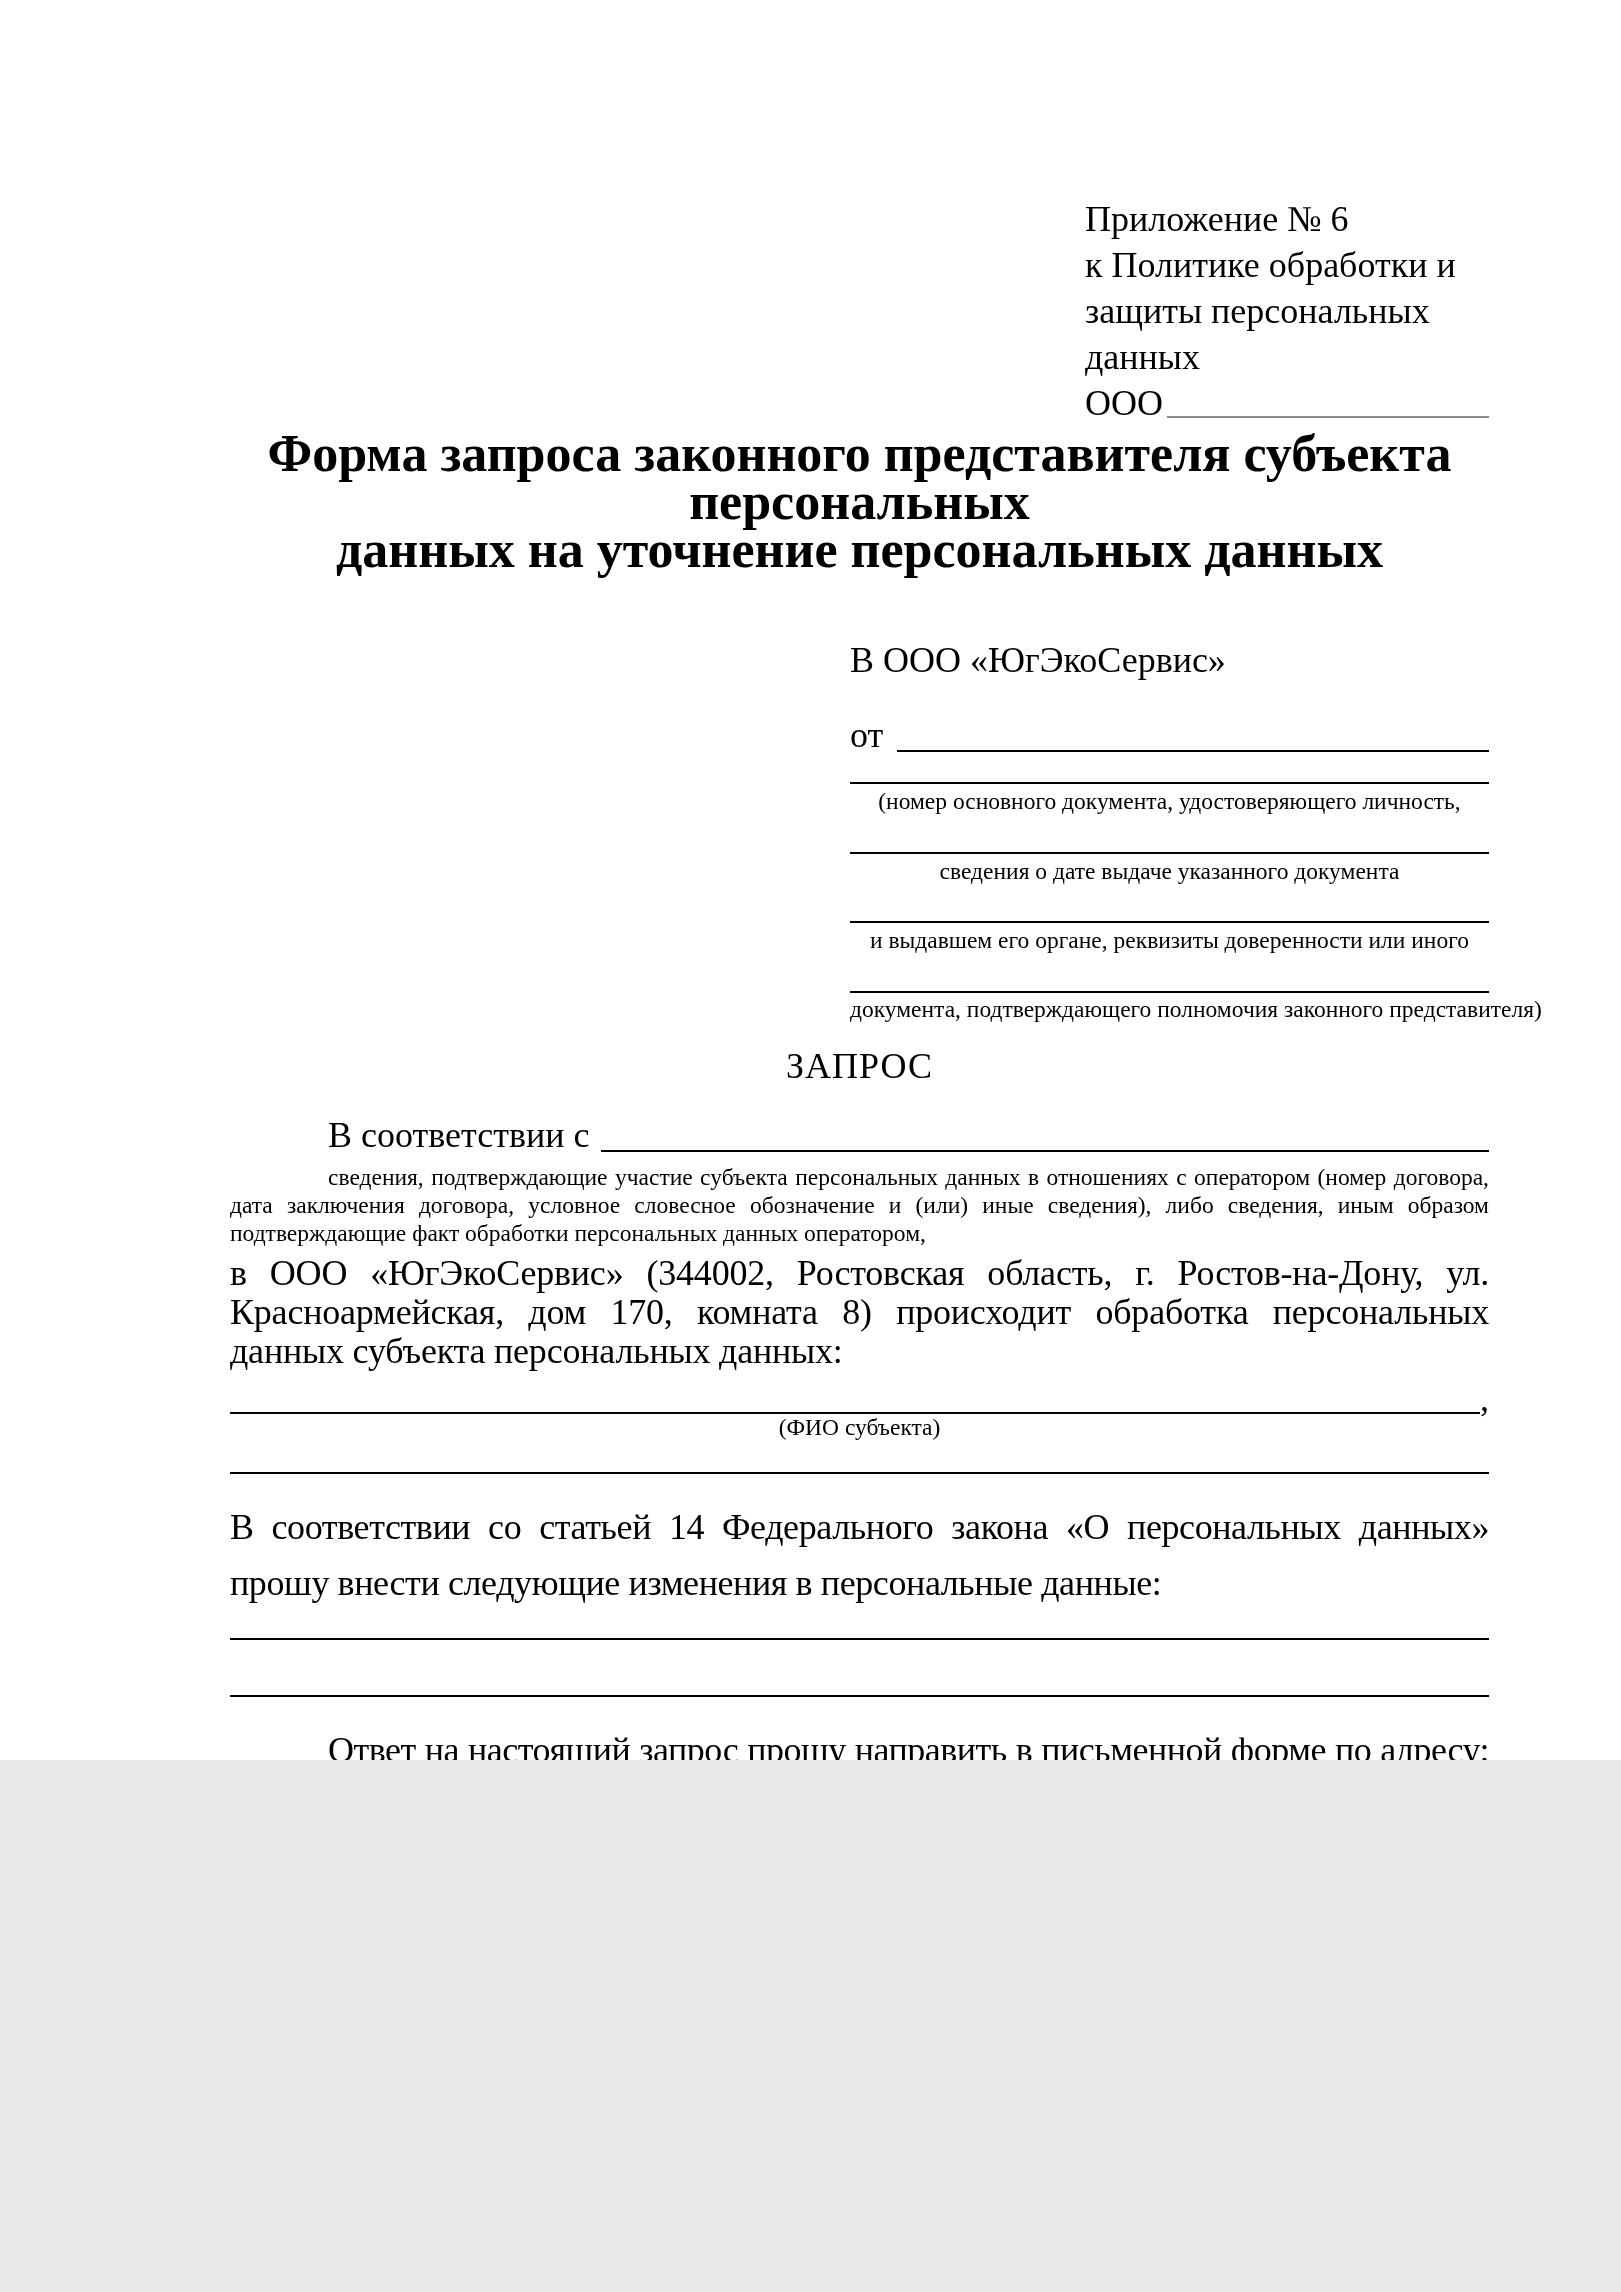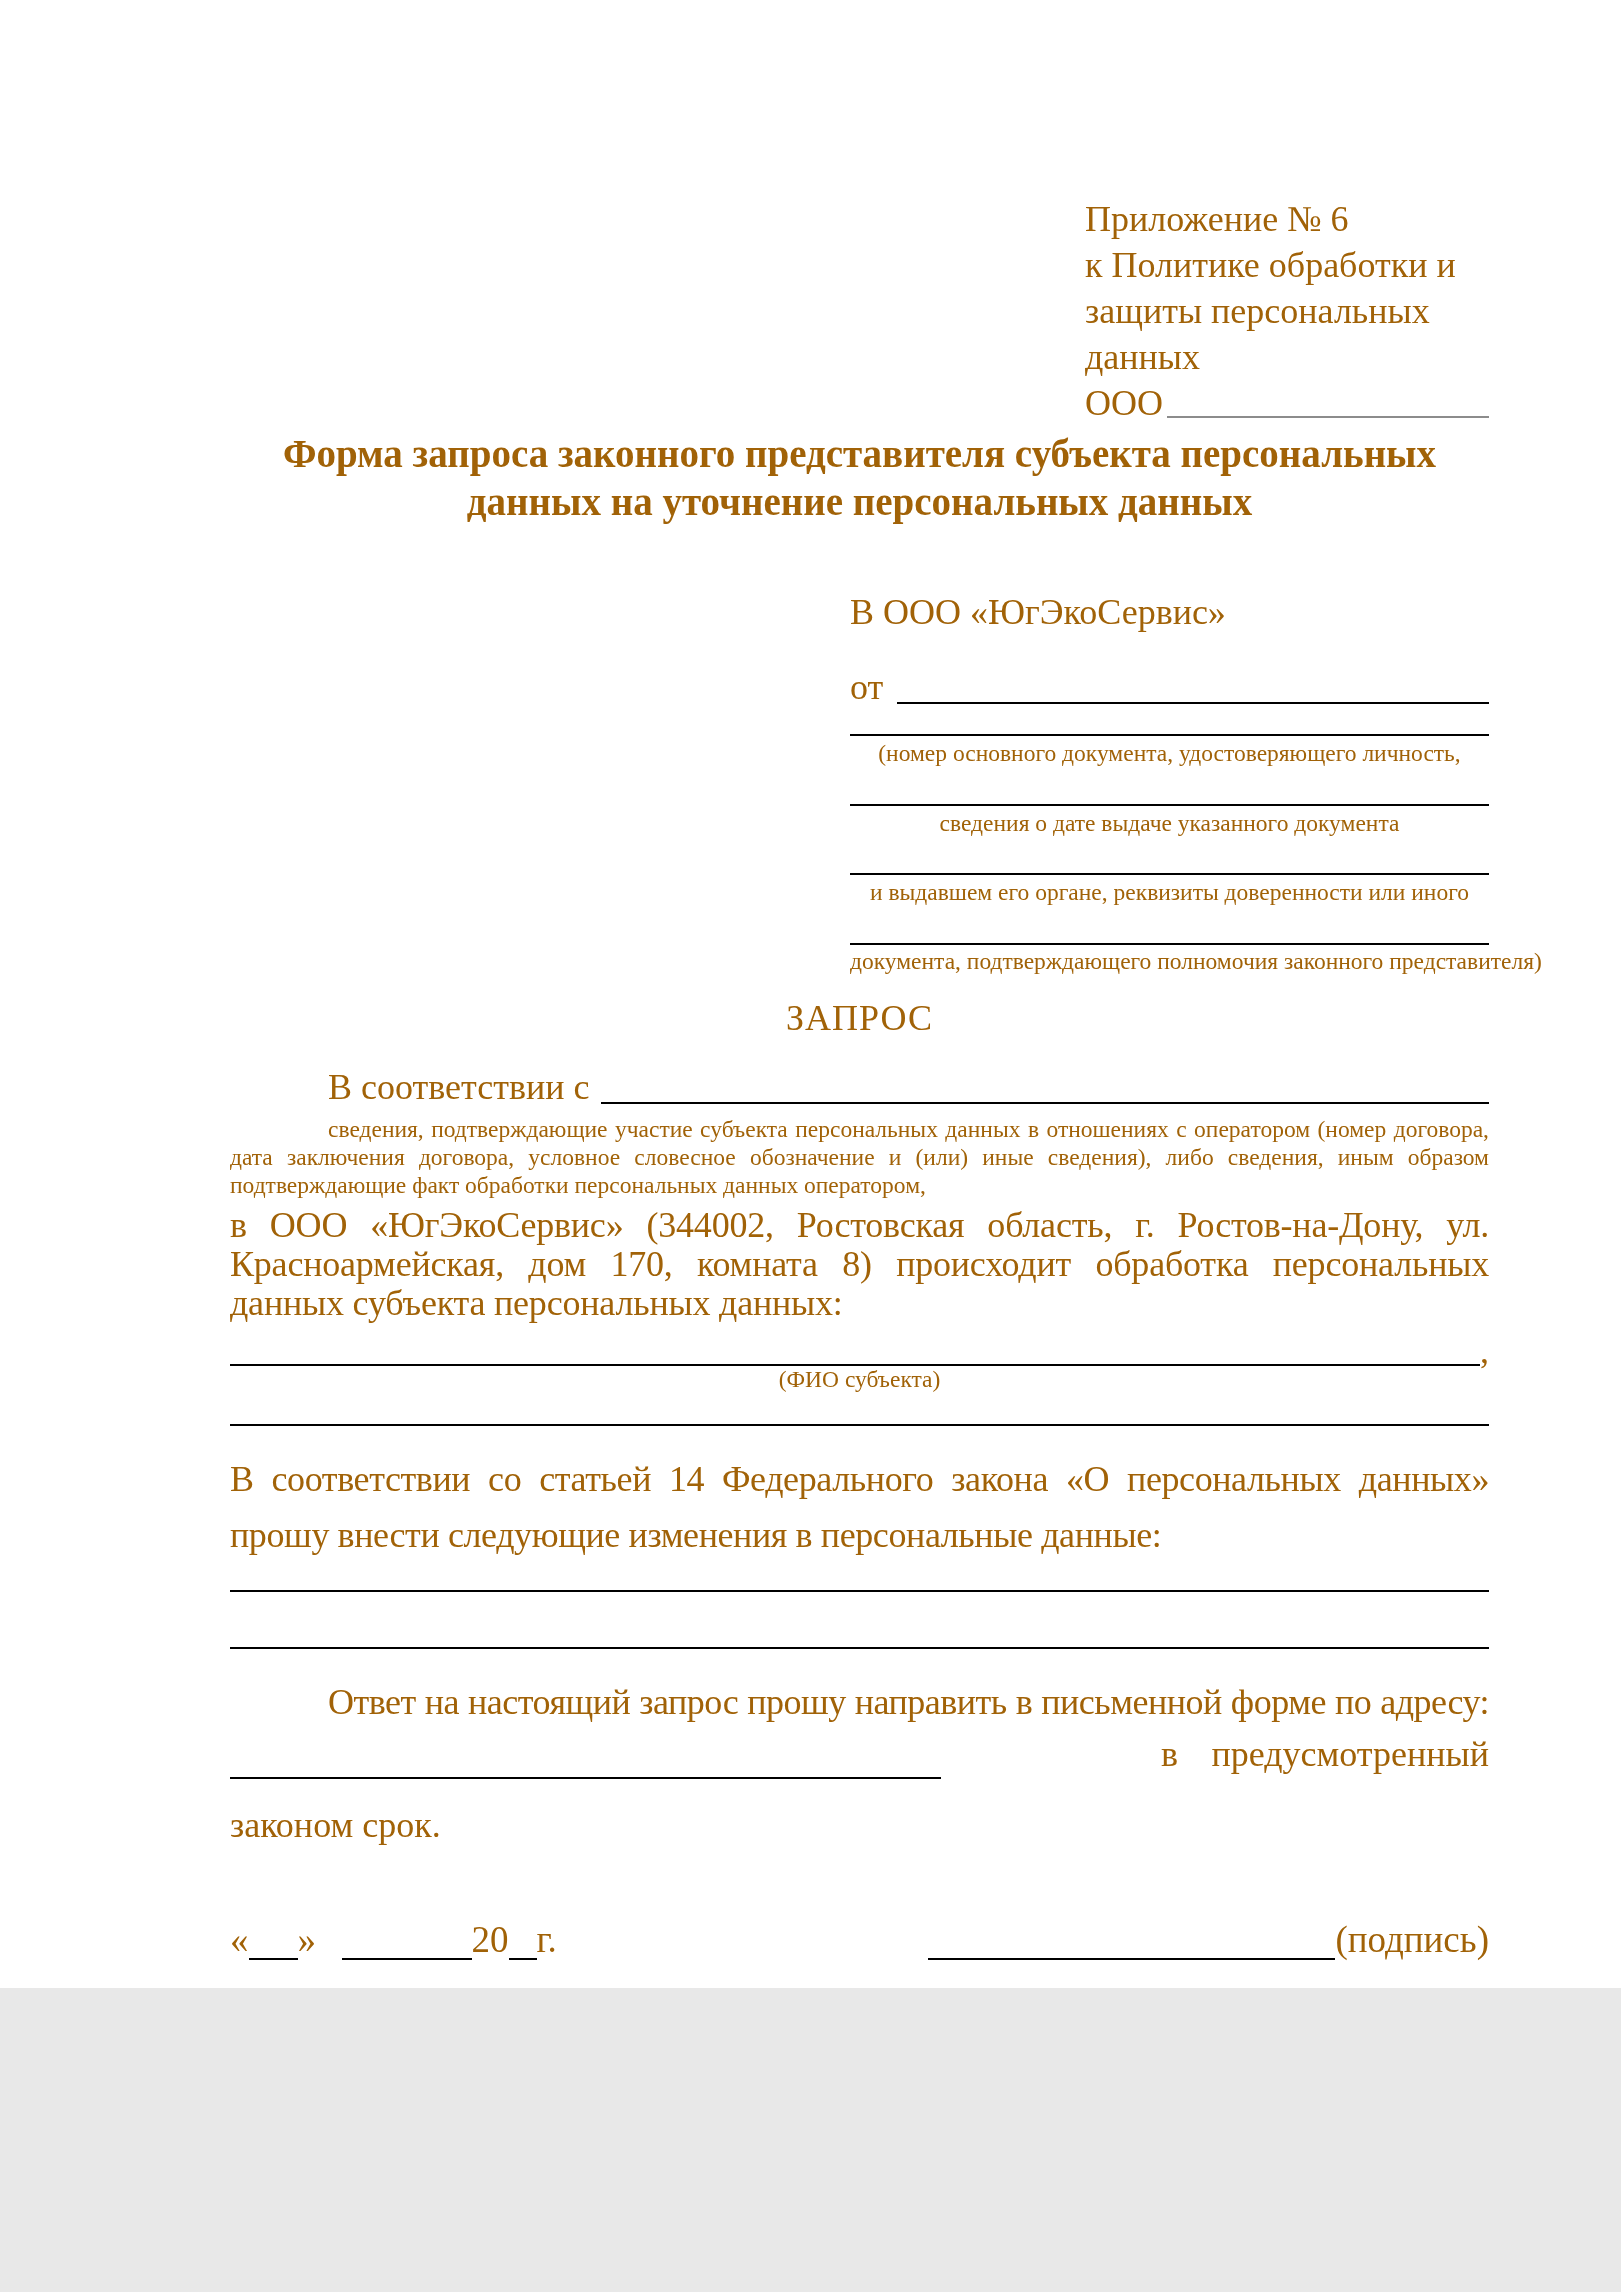--- a/index.html
+++ b/index.html
@@ -1,38 +1,38 @@
 <!DOCTYPE html>
 <html lang="ru"><head>
 <meta charset="utf-8">
 <style>
   html,body{margin:0;padding:0;background:#e8e8e8;}
   .page{
     position:relative;
-    width:1621px;height:1988px;
+    width:1621px;height:1760px;
     background:#ffffff;
-    color:#a16207;
+    color:#000000;
     font-family:"Liberation Serif","DejaVu Serif",serif;
     overflow:hidden;
     margin:0 auto;
   }
   .content{
     position:absolute;
     left:230px;top:196px;
     width:1259px;
     font-size:36px;
     line-height:46px;
   }
   
   .appendix{margin-left:855px;line-height:46px;}
   .appendix .org-line{display:flex;align-items:flex-end;}
   .fill{flex:1;border-bottom:2.9px solid #000;}
   .fill.gray{border-bottom:2px solid #8c8c8c;margin-bottom:7.8px;margin-left:3.9px;}
   
-  .title{margin-top:3.9px;text-align:center;font-weight:700;font-size:39px;line-height:48px;}
+  .title{margin-top:3.9px;text-align:center;font-weight:700;font-size:52px;line-height:48px;}
   
   .addr{margin-left:620px;margin-top:63px;}
   .from-row{display:flex;align-items:flex-end;margin-top:29px;}
   .from-row .lbl{margin-right:13.7px;}
   .from-row .fill{margin-bottom:5.9px;}
   .cap{font-size:23.5px;line-height:26.5px;}
   .cap.center{text-align:center;}
   .cap.nowrap{white-space:nowrap;}
   .fio-cap{margin-top:9.8px;}
   .pair{margin-top:0;}

